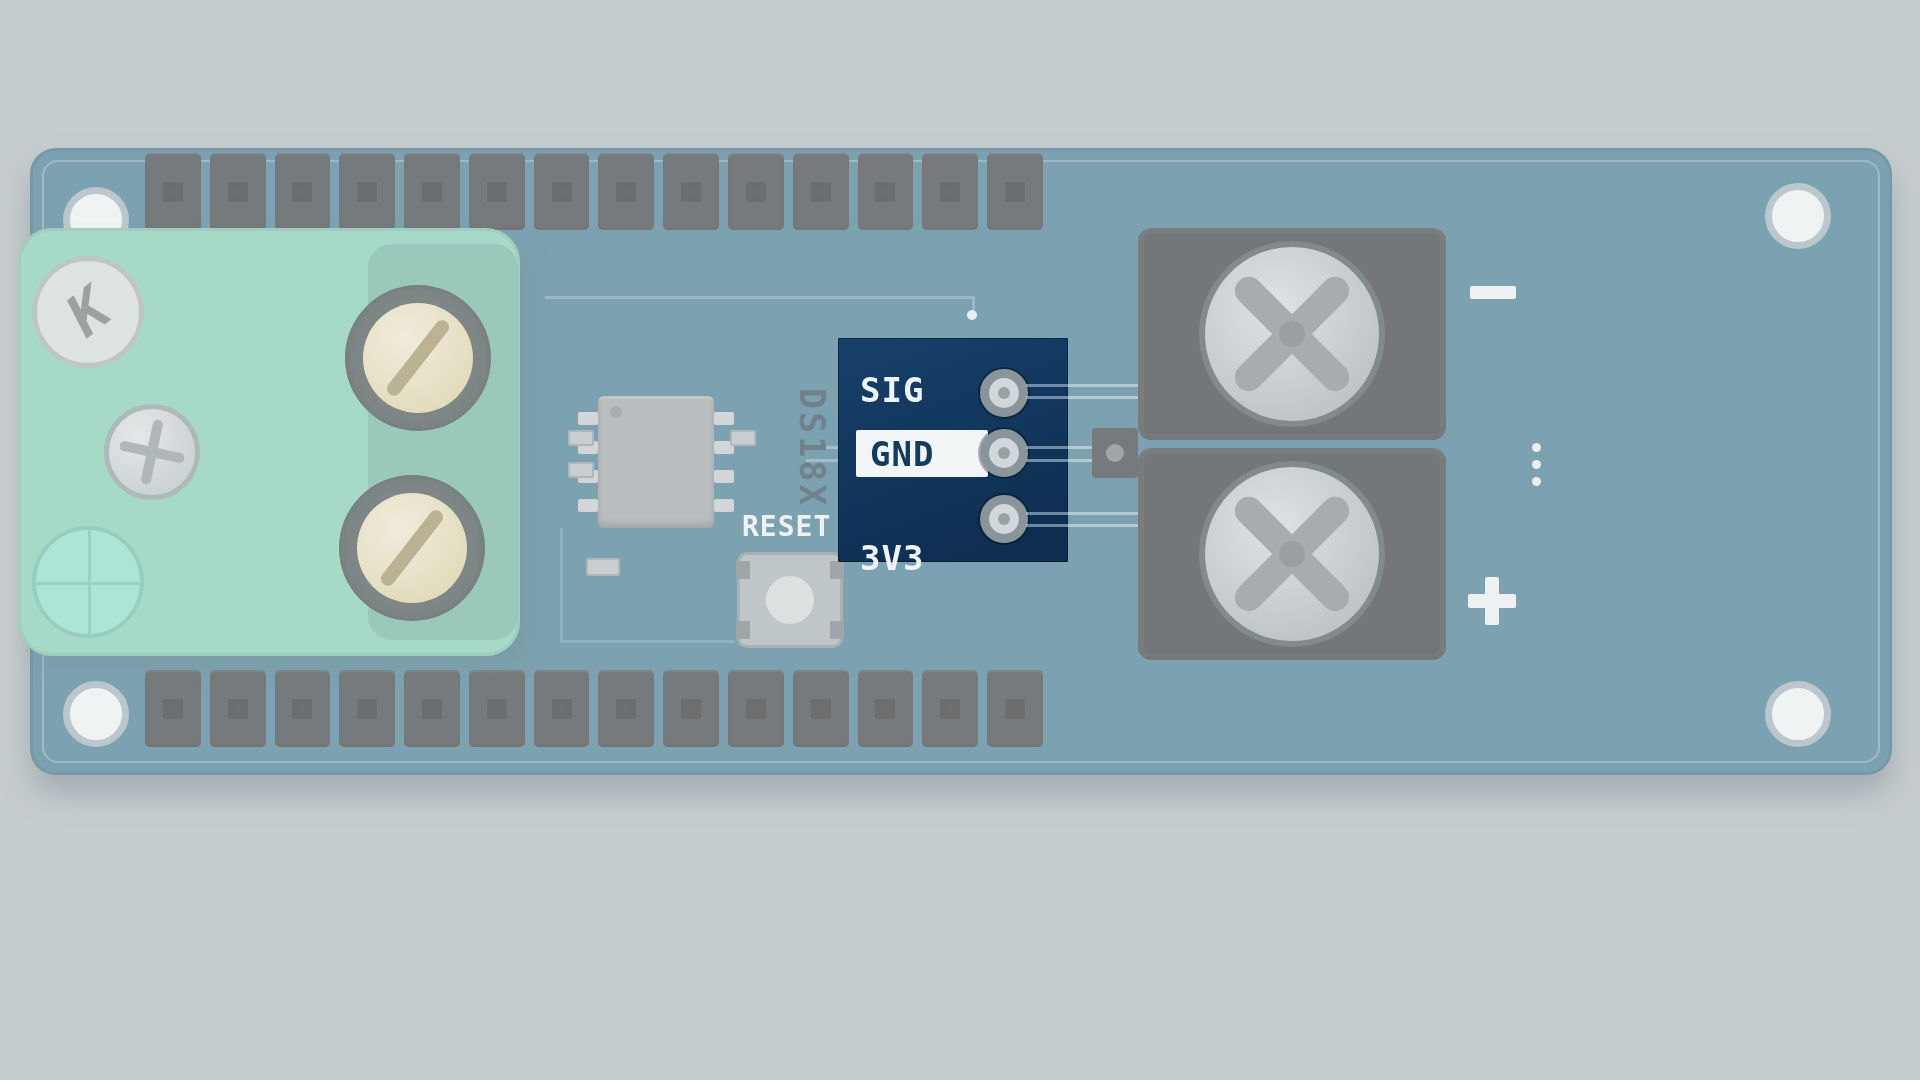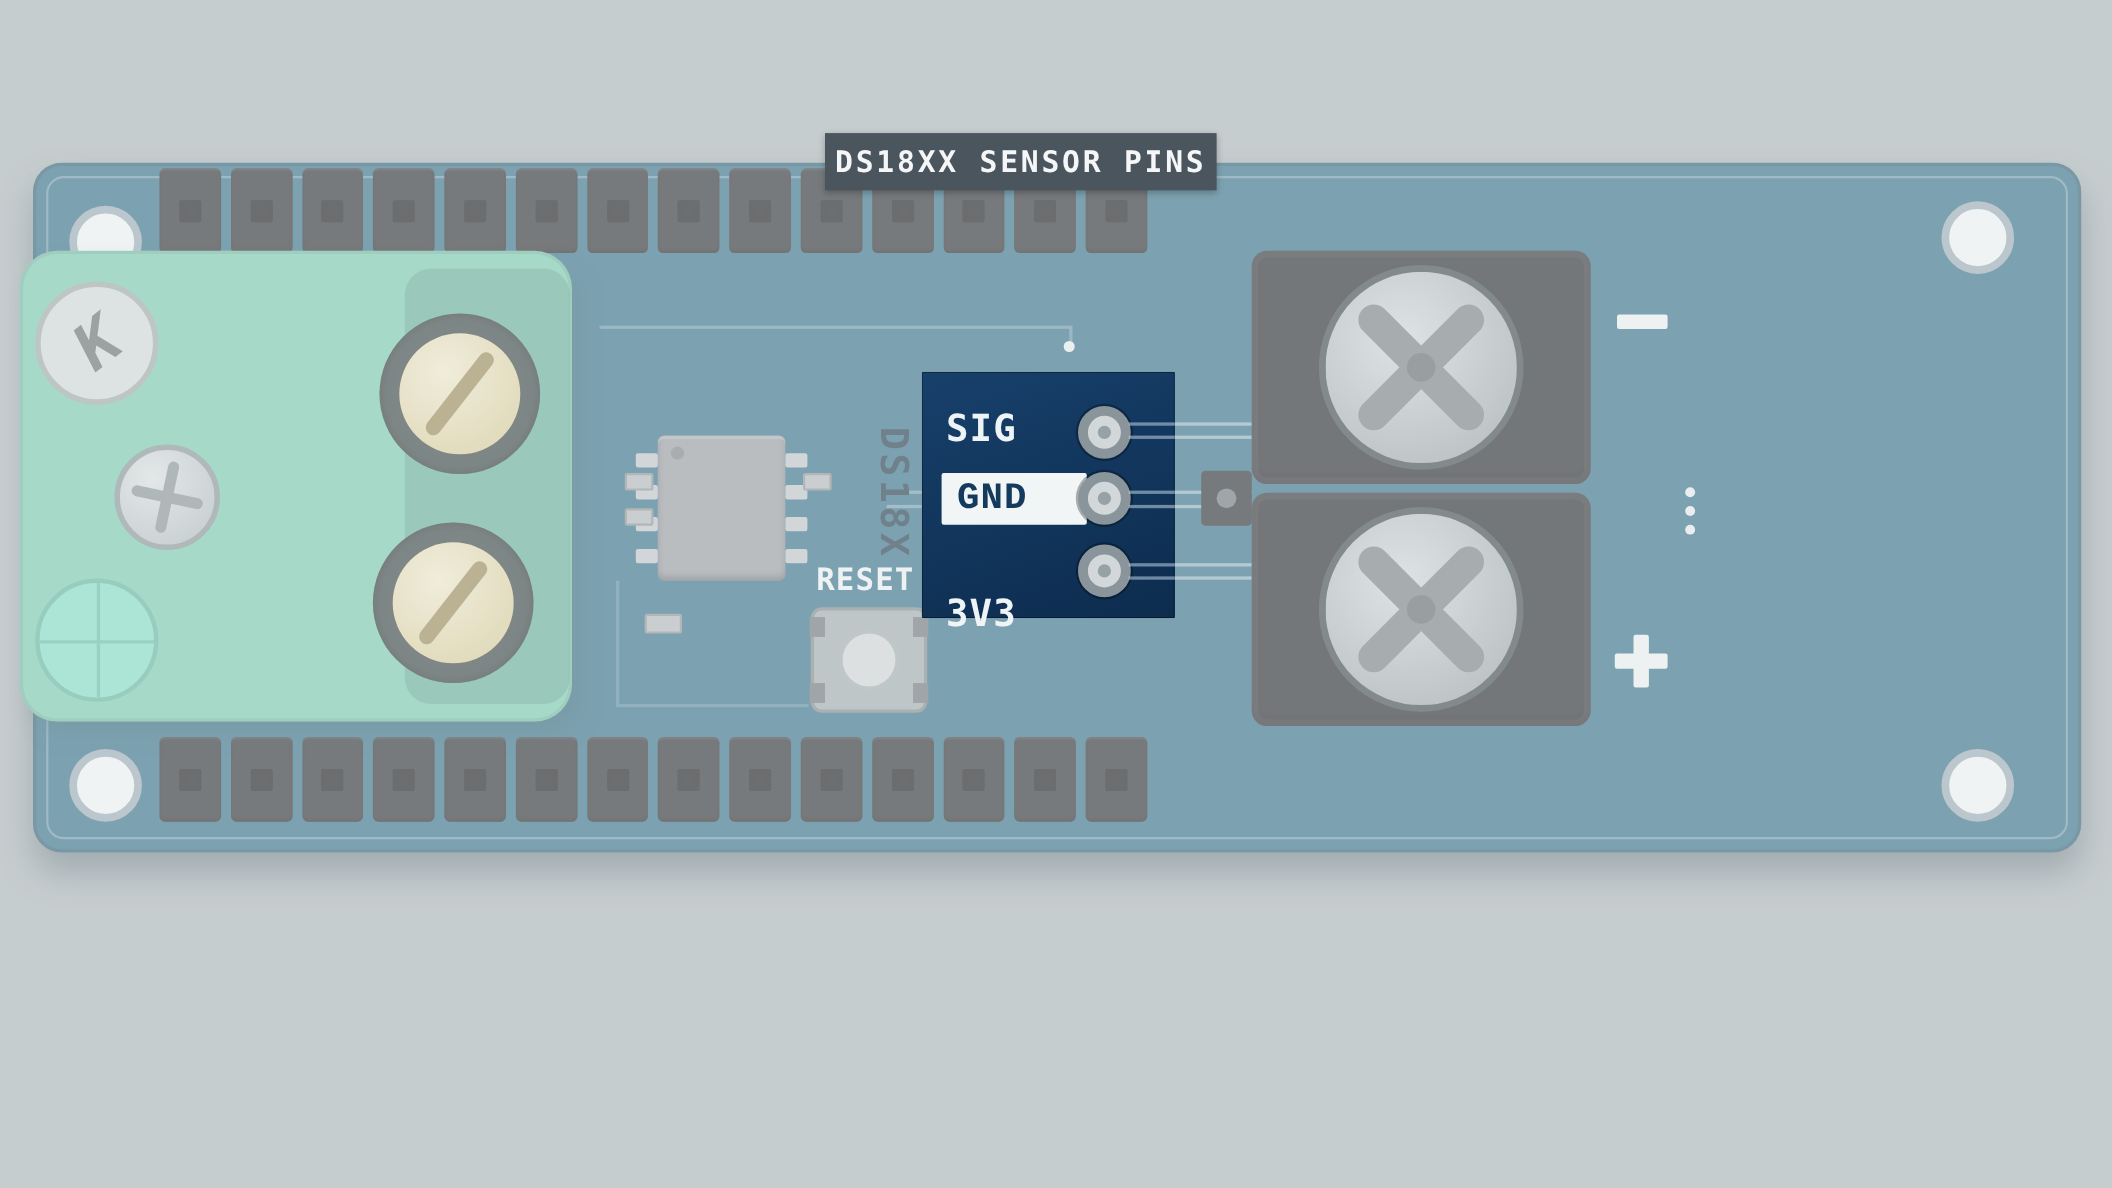--- a/index.html
+++ b/index.html
@@ -120,21 +120,21 @@
 
   
   .highlight-region { position:absolute; left:808px; top:190px; width:230px; height:224px;
                       background:linear-gradient(160deg, #17406b, #0d2c4e); border-radius:2px; z-index:5;
                       box-shadow: inset 0 0 0 1px rgba(0,0,0,0.35); }
   .pin-label { position:absolute; left:22px; font-size:34px; font-weight:bold; color:#eef3f6; letter-spacing:1px; }
   .pin-label.sig { top:32px; }
   .pin-label.v33 { top:160px;margin-top:40px; }
   .gnd-box { position:absolute; left:18px; top:92px; width:132px; height:47px; background:#f2f5f6;
              border-radius:2px; display:flex; align-items:center; padding-left:14px; }
-  .gnd-box span { font-size:34px; font-weight:bold; color:#143a5e; letter-spacing:1px;font-family:Liberation Mono, monospace; }
+  .gnd-box span { font-size:34px; font-weight:bold; color:#143a5e; letter-spacing:1px; }
   .pin-circle { position:absolute; left:142px; width:48px; height:48px; border-radius:50%;
                 background:#d2d8da; border:9px solid #8a949b; box-shadow: 0 0 0 2px rgba(0,0,0,0.3); }
   .pin-circle::after { content:""; position:absolute; left:50%; top:50%; transform:translate(-50%,-50%);
                 width:12px; height:12px; border-radius:50%; background:#97a2a6; }
   .pin-circle.c1 { top:31px; } .pin-circle.c2 { top:91px; } .pin-circle.c3 { top:157px; }
   .rtrace { position:absolute; left:188px; width:42px; height:3px; background:rgba(190,212,230,0.55); }
 
   
   .wash { position:absolute; left:838px; top:338px; width:230px; height:224px;
           box-shadow: 0 0 0 2400px rgba(244,247,248,0.44); z-index:30; pointer-events:none; }
@@ -293,15 +293,14 @@
       <div class="rtrace" style="top:58px;"></div>
       <div class="rtrace" style="top:108px;"></div>
       <div class="rtrace" style="top:121px;"></div>
       <div class="rtrace" style="top:174px;"></div>
       <div class="rtrace" style="top:186px;"></div>
     </div>
   </div>
 
   <div class="wash"></div>
 
-  <div class="callout">DS18XX SENSOR PINS</div>
 
 </div>
 
 </body></html>

